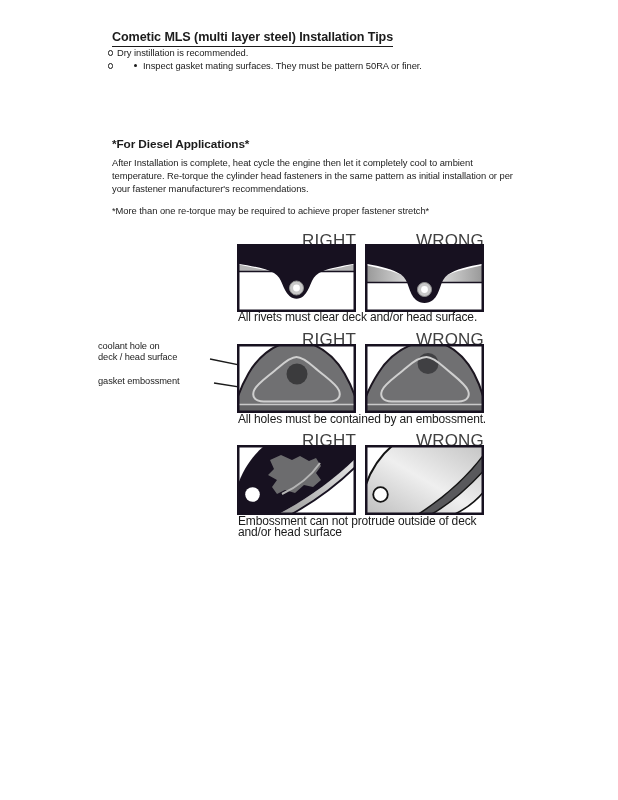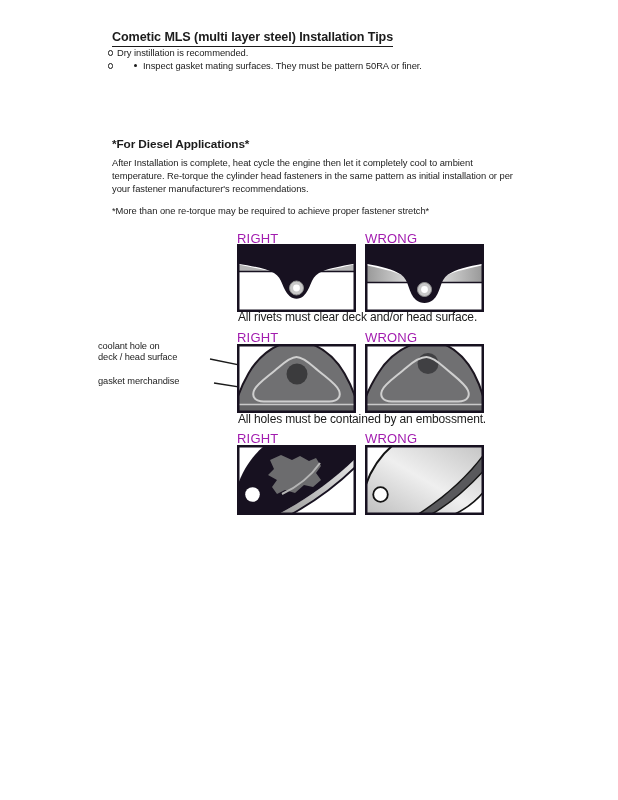--- a/index.html
+++ b/index.html
@@ -16,21 +16,21 @@
   .o-marker{position:absolute;left:0;top:4.2px;width:3.4px;height:3.4px;border:0.9px solid #1b1b1b;
             border-radius:50%;}
   .dot-marker{position:absolute;left:0;top:4.6px;width:3.4px;height:3.4px;background:#1b1b1b;
             border-radius:50%;}
 
   .diesel{left:112px;top:118px;width:402px;font-size:9.4px;line-height:13px;letter-spacing:-0.05px;margin-top:20px;}
   .diesel-h{font-size:11.8px;font-weight:bold;margin:0 0 5px 0;letter-spacing:-0.1px;}
   .diesel p{margin:0 0 7px 0;}
   .diesel .note{margin-top:9px;}
 
-  .rw{width:119px;text-align:left;font-size:13px;letter-spacing:0.2px;color:#a21caf;}
+  .rw{width:119px;text-align:right;font-size:17px;letter-spacing:0.2px;color:#404040;}
   .caption{font-size:12px;letter-spacing:-0.15px;line-height:10.5px;white-space:pre-line;}
   .side-label{width:110px;text-align:left;font-size:9.3px;line-height:10.8px;
               letter-spacing:-0.1px;white-space:pre-line;}
   svg.dbox{position:absolute;}
 
   .warranty{left:106px;top:573px;width:420px;font-size:5.6px;line-height:6.15px;
             letter-spacing:-0.04px;color:#1f1f1f;}
   .warranty h3{font-size:5.8px;margin:0 0 6px 0;}
   .warranty p{margin:0 0 5.6px 0;white-space:pre-line;}
 
@@ -90,21 +90,21 @@
     <rect x="1.25" y="1.25" width="116.5" height="65.5" fill="none" stroke="#171120" stroke-width="2.5"></rect>
   </svg>
 
   <div class="abs caption" style="left:238px;top:312px">All rivets must clear deck and/or head surface.</div>
 
   <div class="abs rw" style="left:237px;top:330px">RIGHT</div>
   <div class="abs rw" style="left:365px;top:330px">WRONG</div>
 
   <div class="abs side-label" style="left:98px;top:341px">coolant hole on
 deck / head surface</div>
-  <div class="abs side-label" style="left:98px;top:376px">gasket merchandise</div>
+  <div class="abs side-label" style="left:98px;top:376px">gasket embossment</div>
 
   <svg class="abs" style="left:205px;top:355px" width="100" height="42" viewBox="0 0 100 42">
     <line x1="5" y1="4" x2="83" y2="20" stroke="#1b1b1b" stroke-width="1.3"></line>
     <line x1="9" y1="28" x2="54" y2="35" stroke="#1b1b1b" stroke-width="1.3"></line>
   </svg>
 
   <svg class="dbox" style="left:237px;top:344px" width="119" height="69" viewBox="0 0 119 69">
     <rect width="119" height="69" fill="#707072"></rect>
     <rect y="60.5" width="119" height="8.5" fill="#626264"></rect>
     <line x1="0" y1="60.5" x2="119" y2="60.5" stroke="#c9c9c9" stroke-width="1.5"></line>
@@ -163,20 +163,22 @@
     <rect width="119" height="70" fill="#ffffff"></rect>
     <path d="M28,0 L119,0 L119,70 L0,70 L0,42 C6,24 15.5,10.5 28,0 Z" fill="url(#g3w)"></path>
     <path d="M28,0 C15.5,10.5 6,24 0,42" fill="none" stroke="#141414" stroke-width="2"></path>
     <path d="M88,70 C102,63.5 111.5,55.5 119,46.5 L119,70 Z" fill="#ffffff"></path>
     <path d="M88,70 C102,63.5 111.5,55.5 119,46.5" fill="none" stroke="#141414" stroke-width="1.6"></path>
     <path d="M52,70 C79.5,52.5 101,33.5 119,9.5 L119,25.5 C100,46 81,61.5 65,70 Z" fill="#59595c" stroke="#161616" stroke-width="1.5"></path>
     <circle cx="15.5" cy="49.5" r="7.3" fill="#ffffff" stroke="#141414" stroke-width="1.8"></circle>
     <rect x="1.25" y="1.25" width="116.5" height="67.5" fill="none" stroke="#171120" stroke-width="2.5"></rect>
   </svg>
 
+  <div class="abs caption" style="left:238px;top:516px">Embossment can not protrude outside of deck
+and/or head surface</div>
 
   <div class="abs warranty">
     <h3>Warranty Disclaimer*</h3>
     <p>Due to the nature of performance applications, the parts in this catalog are sold without any express warranty or any implied warranty of merchantability or fitness for a particular purpose.  Cometic Gasket Inc., shall not, under any circumstances, be liable for any special, incidental or consequential damages, including, person, party or property, but not limited to, damage, or loss of property or equipment, loss of profits or revenue, cost of purchased or replacement goods, or claims of customers of the purchase, which may arise and/or result from sale, instillation or use of these parts.  Installation of these parts could adversely affect the motor manufacturers warranty coverage.</p>
     <p>VENUE-The agreed upon venue, in the event of dispute whatsoever between the parties, whether instituted by either party, including, but not limited to, contract terms, payment terms, delivery, type, defects, sufficiency of product, shall be the Court of Common Pleas, Lake County, Ohio or the Painesville Municipal Court, Lake County, Ohio, depending on the amount in controversy.
 This agreement shall be governed by and construed under the laws of the State of Ohio.</p>
     <p>All prices and terms are subject to change without notice.</p>
     <p>Terms COD- Secured with a completed dealer/jobber application on File, COD-Company check with a current credit card number on file.  Open accounts may be established by well rated firms.  A credit application is available upon request.  Open accounts are due payable Net 30 days from date of invoice.  No statement will be sent.  If an account becomes 60 or more days past due, it is subject to being placed on credit hold.  No orders will be shipped or new orders accepted until past due balance is paid.  If an account becomes 90 or more days past due, it is subject to being placed for collections.  All costs of collection are the responsibility of the customer, including attorney fees, court costs, and other expenses of litigation.</p>
     <p>Returns- Authorized (RGA) must be obtained in advance on all returns.  A packing slip or invoice number must accompany the merchandise.  No returns after 30 days from invoice date.  All returns are subject to a 25% restocking charge.  All custom designed and custom manufactured gaskets are non-returnable.</p>
     <p>Only catalog parts are returnable.

